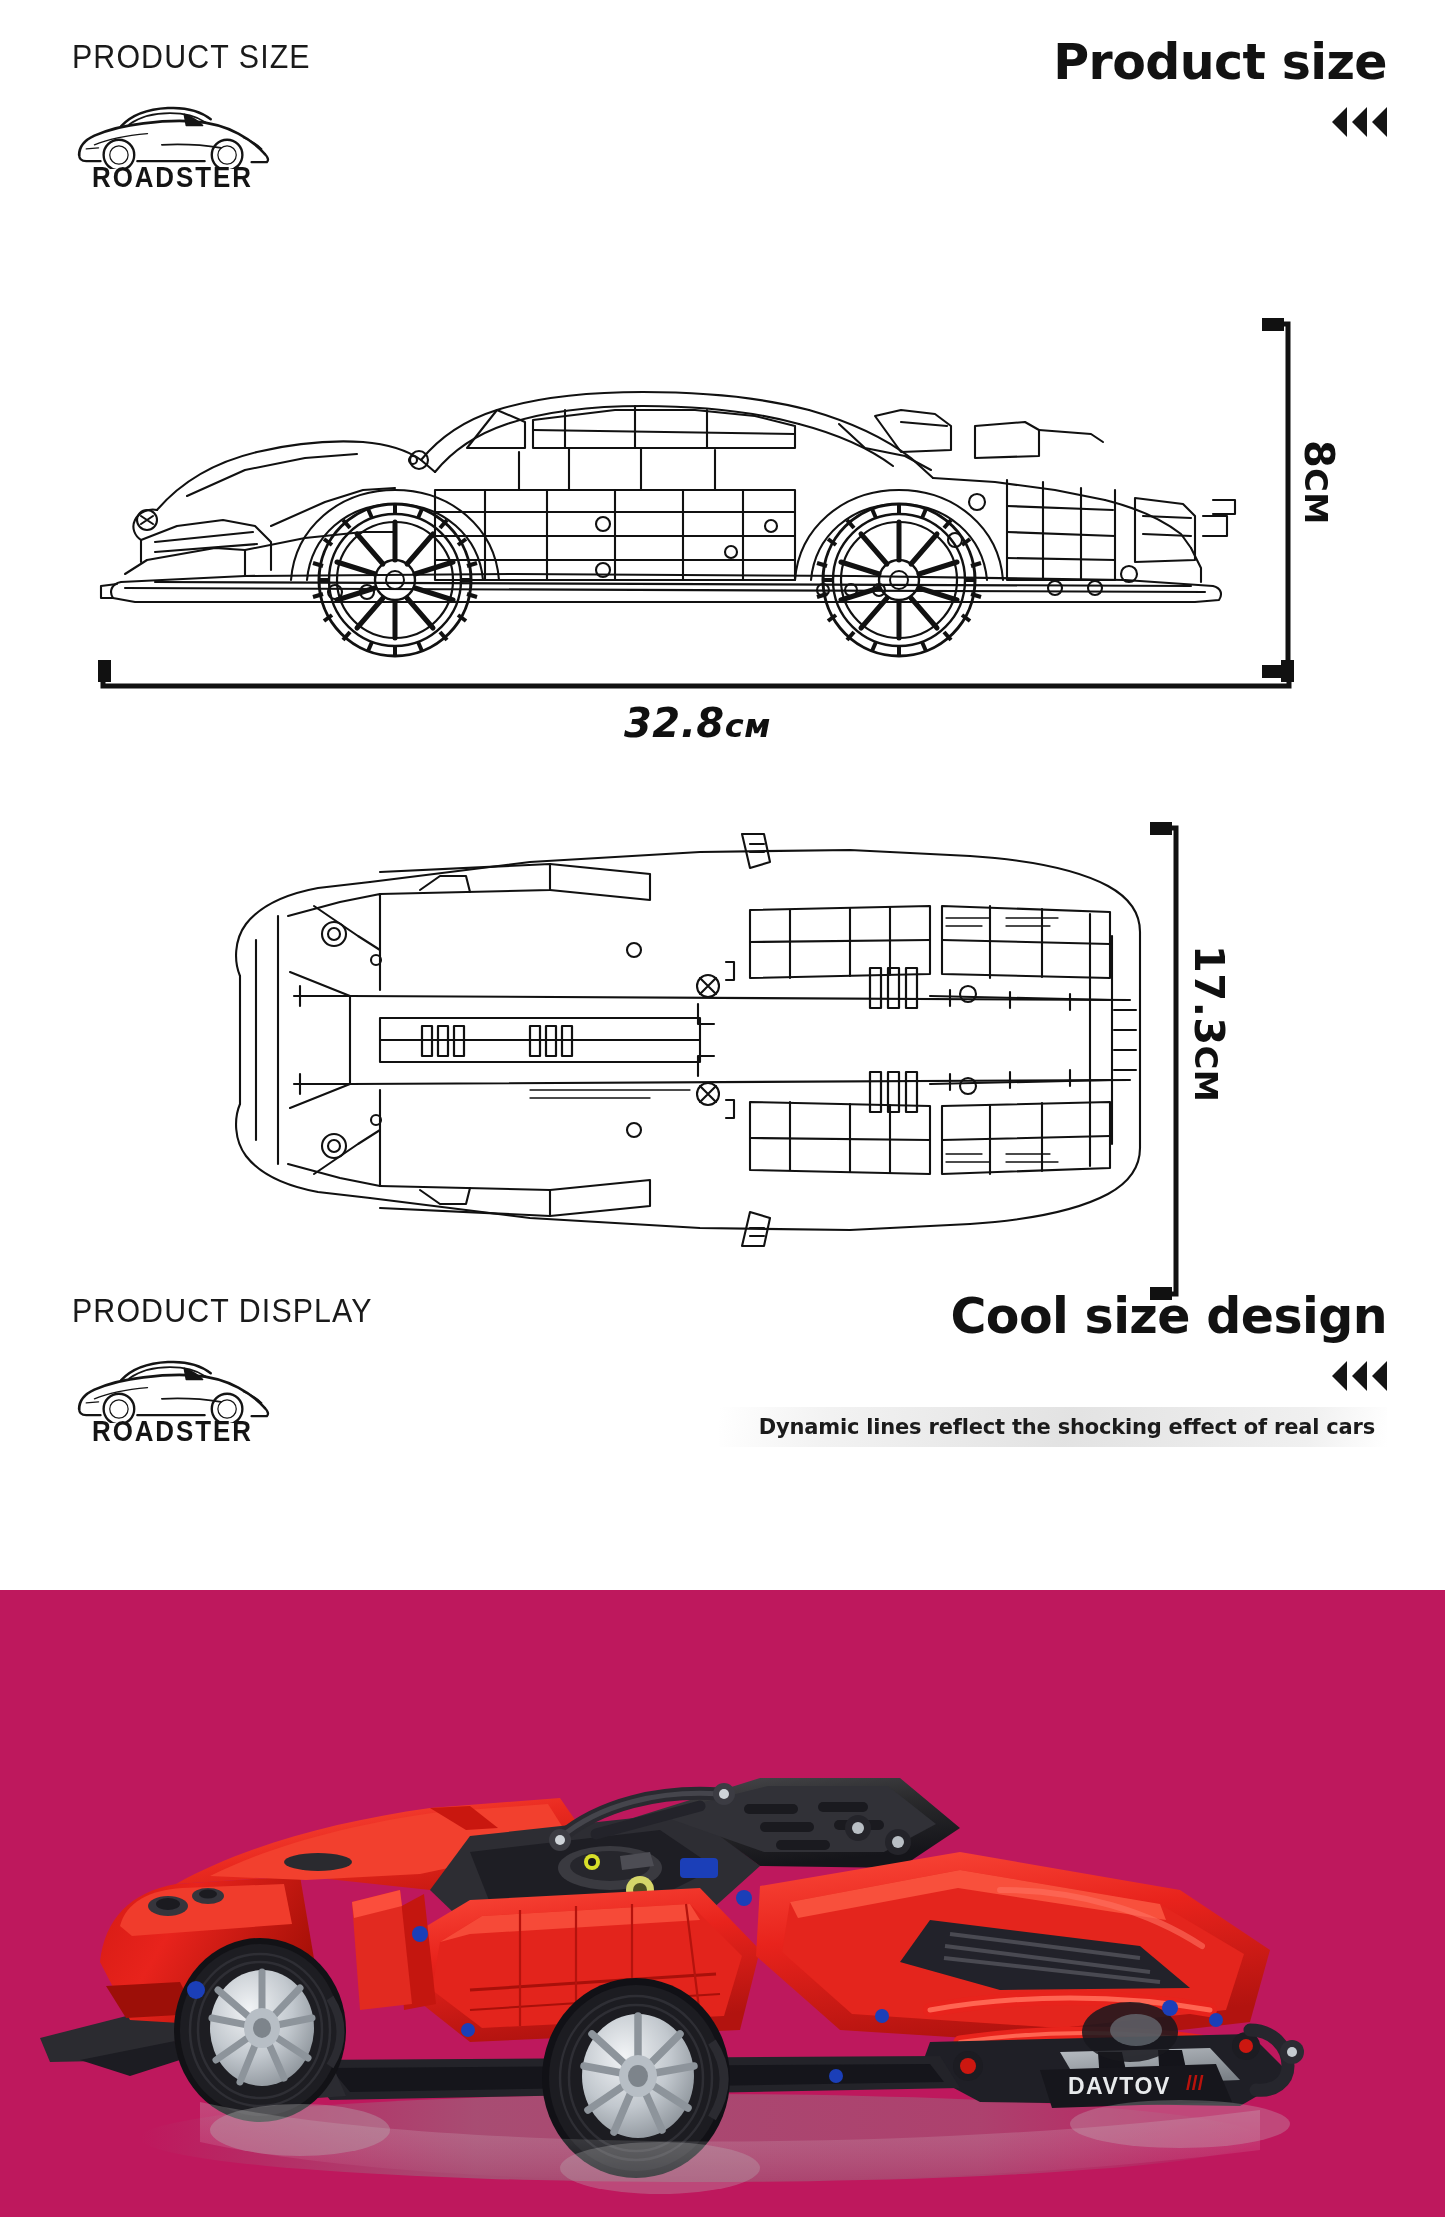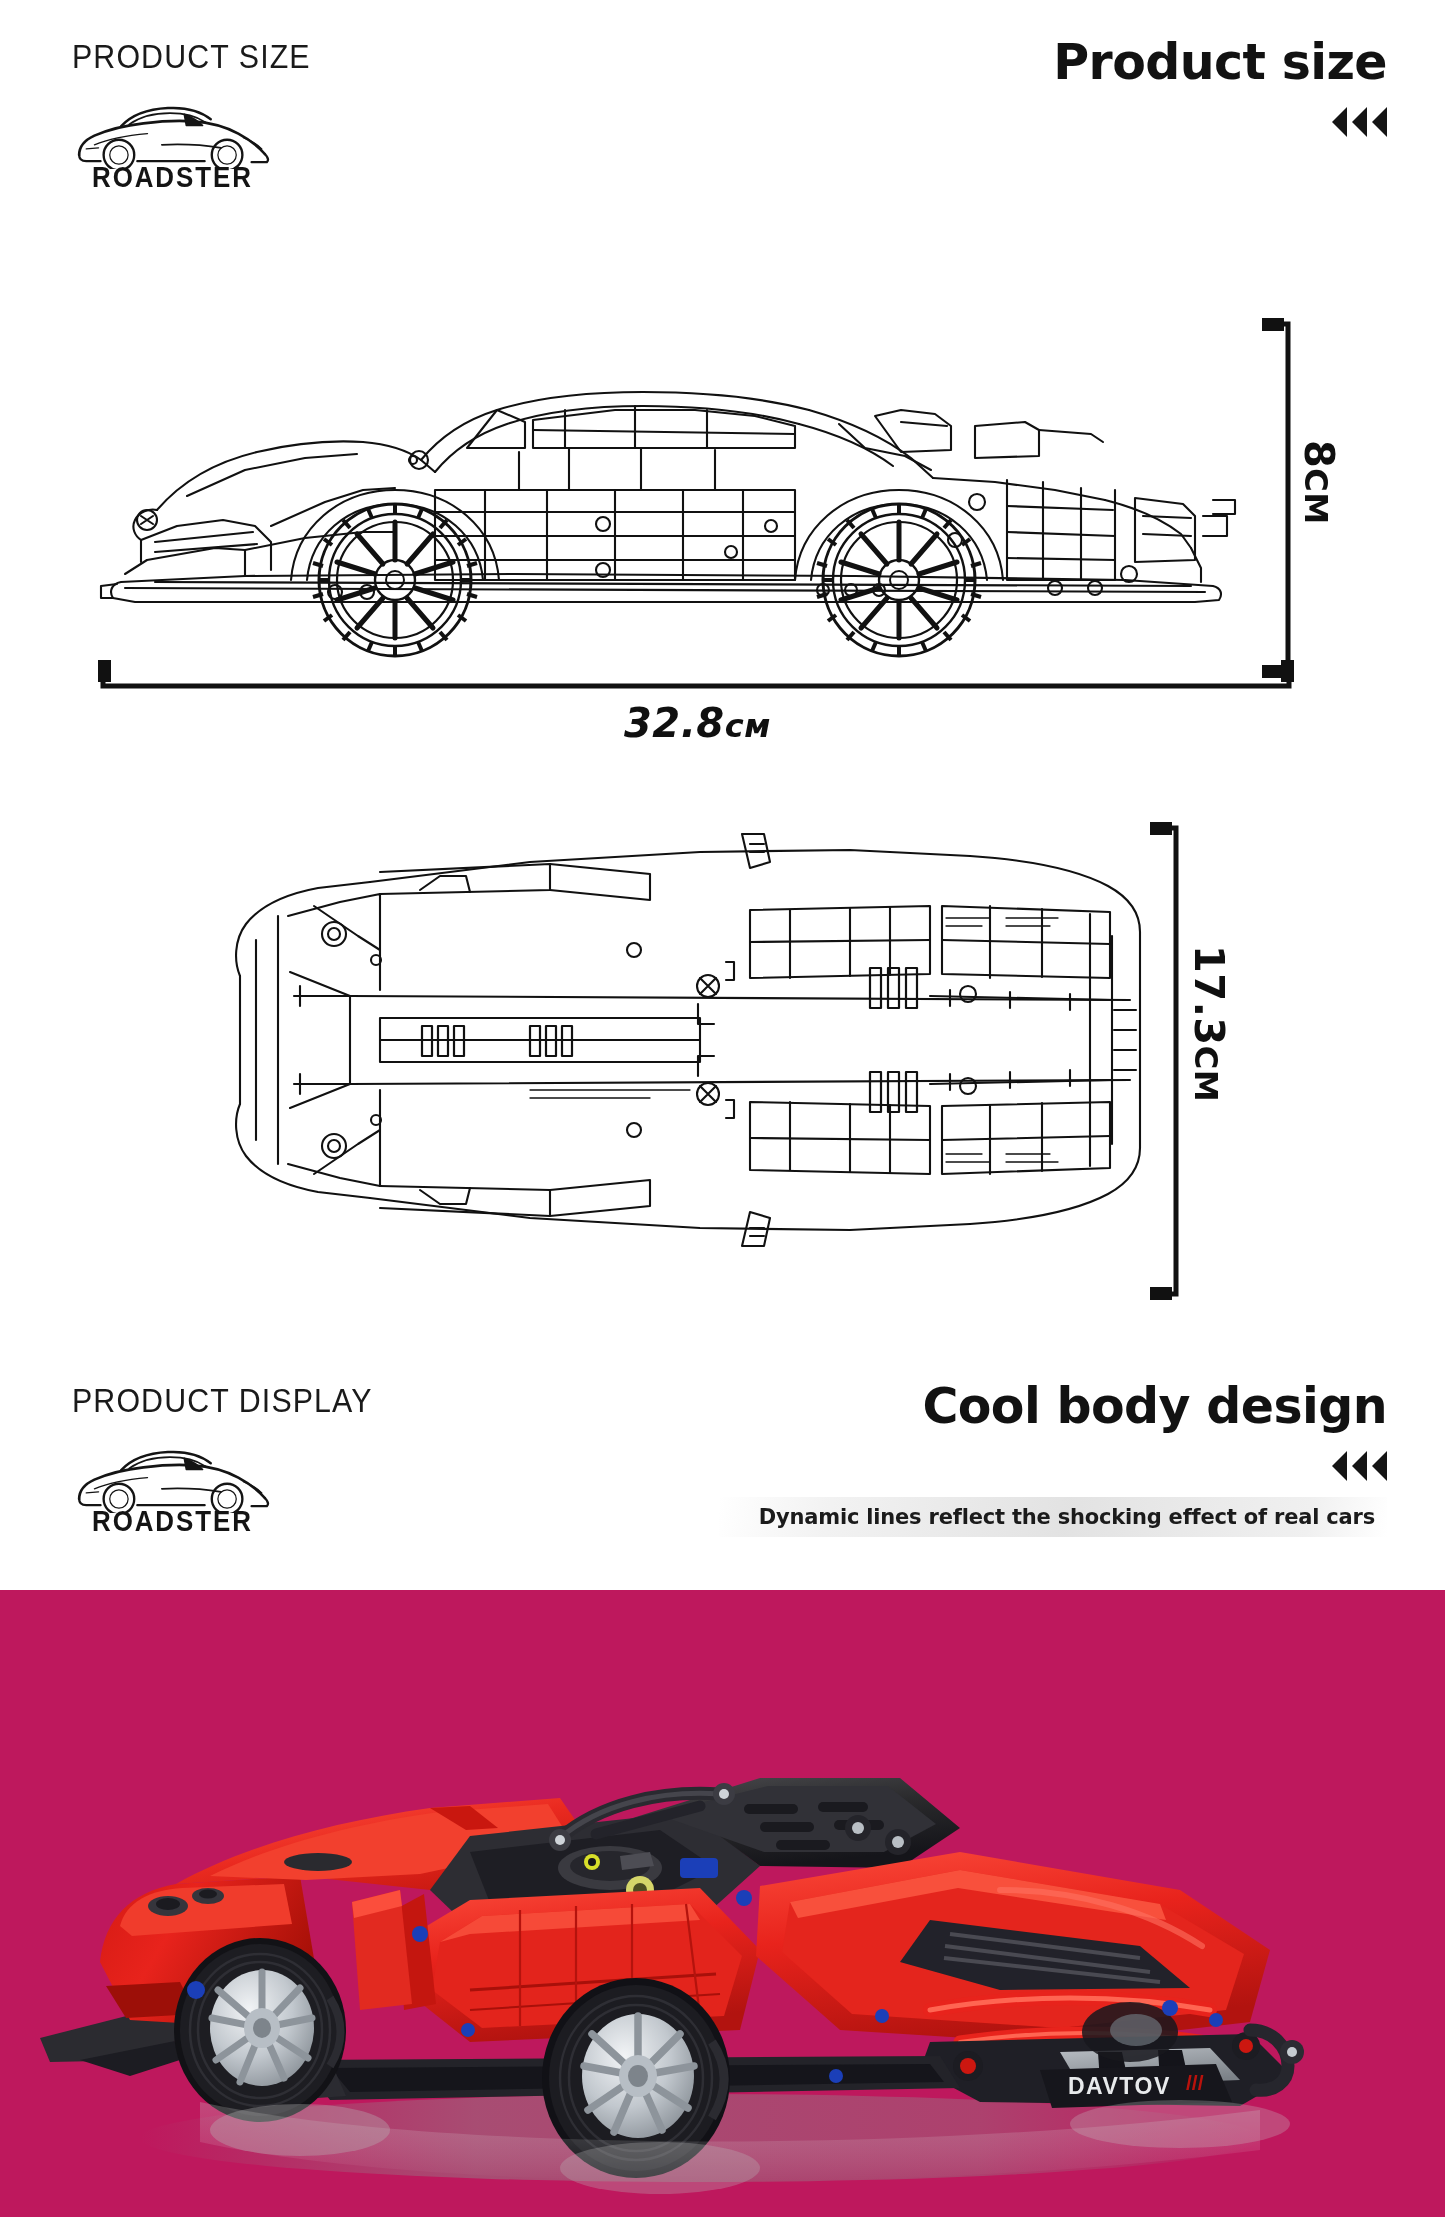--- a/index.html
+++ b/index.html
@@ -496,21 +496,21 @@
     <svg viewBox="0 0 30 478">
       <path d="M2 6 L26 6 L26 472 L2 472" fill="none" stroke="#111111" stroke-width="5"></path>
       <rect x="0" y="0" width="22" height="13" fill="#111111"></rect>
       <rect x="0" y="465" width="22" height="13" fill="#111111"></rect>
     </svg>
   </div>
   <div class="dim-label dim-v-label" style="left:1232px; top:945px;">
     <span>17.3</span><span class="unit">CM</span>
   </div>
 
-  <div class="section-head" style="top:1382px;">
+  <div class="section-head" style="top:1292px;">
 
     <div class="head-left">
       <div class="caption">PRODUCT DISPLAY</div>
 
       <div class="logo">
         <svg viewBox="0 0 196 64">
           <g fill="none" stroke="#141414" stroke-linecap="round" stroke-linejoin="round">
             <path d="M7 50 C7 43 11 36 22 31 C36 25 52 21 70 19 C86 17 104 16 118 17" stroke-width="2.6"></path>
             <path d="M118 17 C135 18 150 22 163 29 C174 35 183 42 189 49" stroke-width="2.6"></path>
             <path d="M7 50 C7 54 9 56 14 56 L28 56" stroke-width="2.2"></path>
@@ -527,21 +527,21 @@
             <path d="M88 40 C108 39 128 40 146 43" stroke-width="1.6"></path>
             <path d="M14 44 L26 43" stroke-width="1.4"></path>
             <path d="M168 33 C176 36 182 40 186 44" stroke-width="1.3"></path>
           </g>
         </svg>
         <div class="logo-word">ROADSTER</div>
       </div>
     </div>
 
     <div class="head-right">
-      <div class="big-title">Cool body design</div>
+      <div class="big-title">Cool size design</div>
       <div class="chevrons">
         <span class="chev"></span>
         <span class="chev"></span>
         <span class="chev"></span>
       </div>
       <div class="sub-band">
         <span>Dynamic lines reflect the shocking effect of real cars</span>
       </div>
     </div>
   </div>

